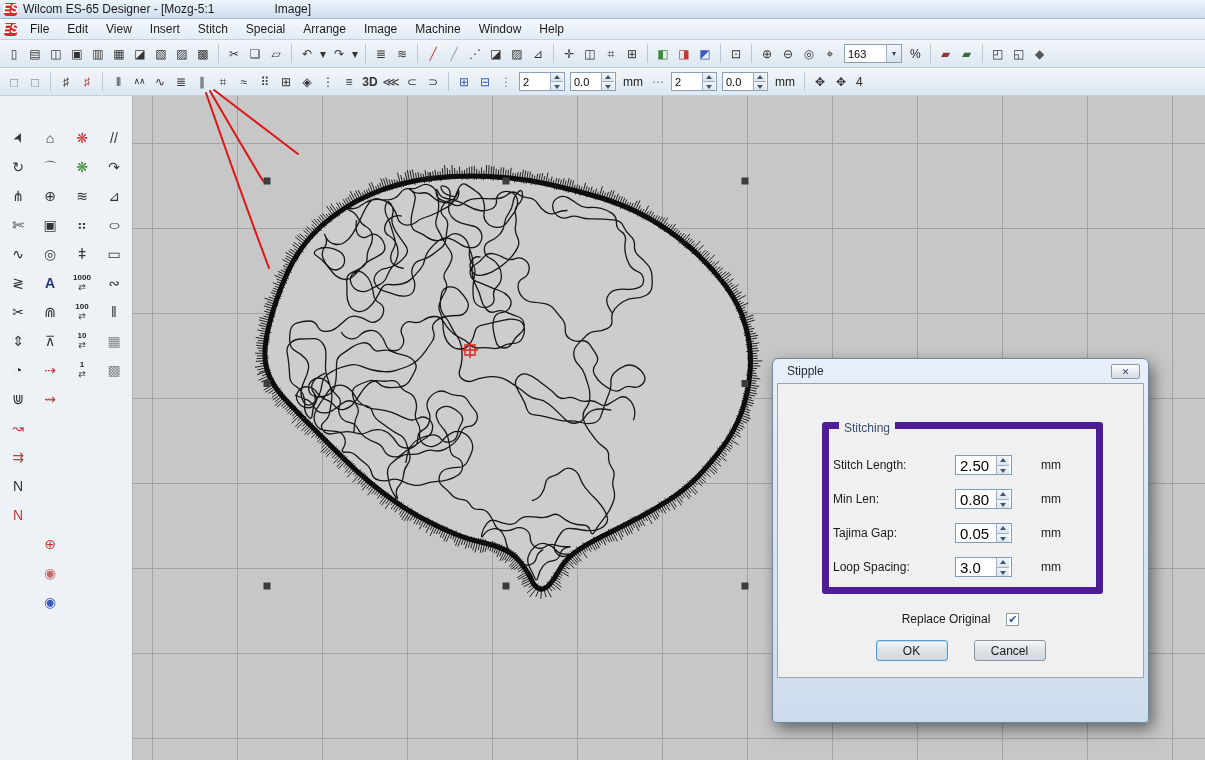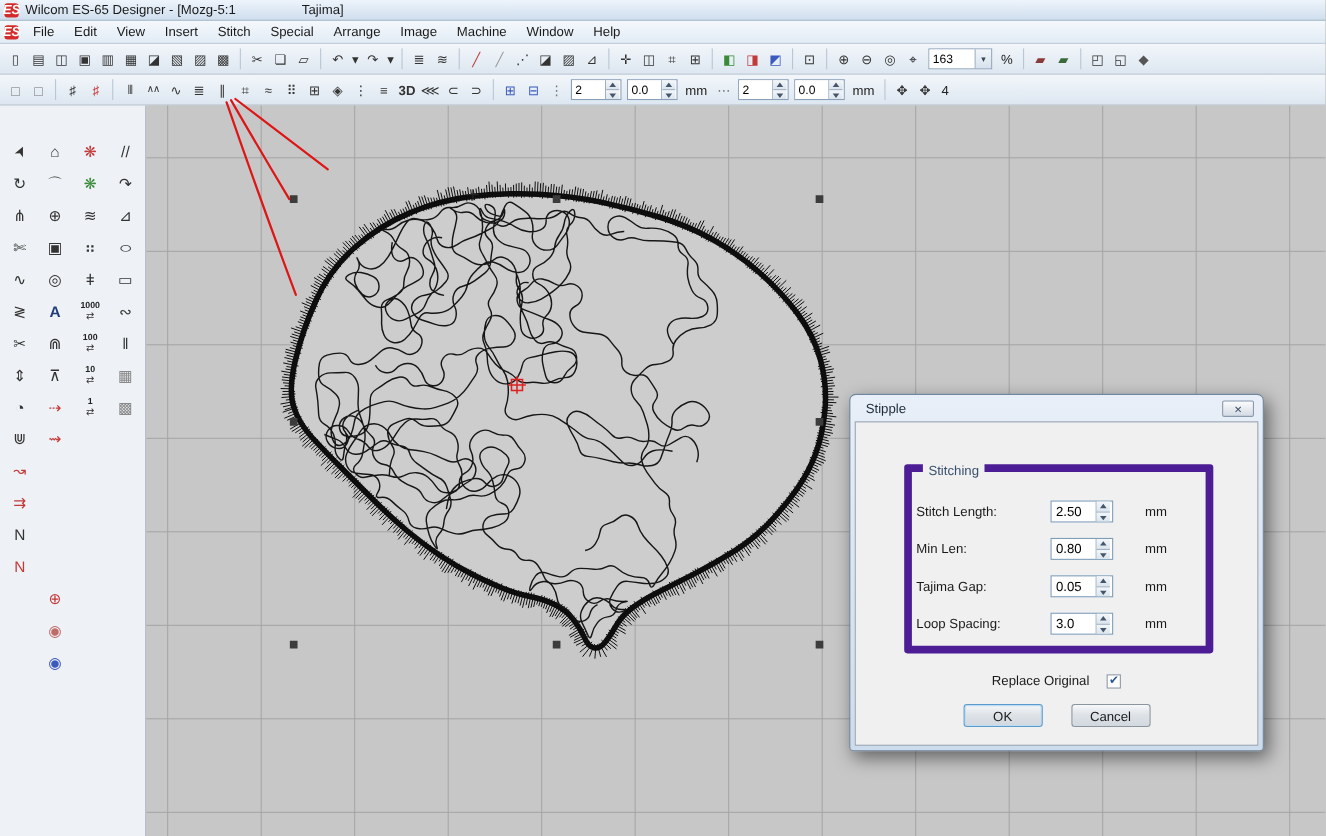--- a/index.html
+++ b/index.html
@@ -46,47 +46,47 @@
 .num-tool .arr{font-size:9px;line-height:10px;color:#333;}
 
 
 #canvas{position:absolute;left:133px;top:96px;right:0;bottom:0;background:#c7c7c7;
   background-image:linear-gradient(#a3a3a3 1px,transparent 1px),linear-gradient(90deg,#a3a3a3 1px,transparent 1px);
   background-size:85px 85px,85px 85px;background-position:0 47px,19px 0;overflow:hidden;}
 #design-svg{position:absolute;left:0;top:0;}
 #annotation-svg{position:absolute;left:0;top:0;width:1205px;height:760px;pointer-events:none;z-index:40;}
 
 
-#dialog{position:absolute;left:772px;top:358px;width:377px;height:325px;z-index:100;
+#dialog{position:absolute;left:772px;top:358px;width:377px;height:365px;z-index:100;
   background:linear-gradient(#e8eff8,#cddcec);border:1px solid #70889f;border-radius:6px 6px 4px 4px;
   box-shadow:4px 6px 16px rgba(0,0,0,.5);padding:0 4px 12px;}
 #dlg-titlebar{height:24px;display:flex;align-items:center;padding-left:10px;position:relative;}
 #dlg-title{color:#1c2a3a;}
 #dlg-close{position:absolute;right:4px;top:5px;width:29px;height:15px;background:linear-gradient(#fbfcfd,#d4dbe4);border:1px solid #8a99ab;border-radius:2px;color:#3a4a5e;font-size:9px;display:flex;align-items:center;justify-content:center;}
 #dlg-body{background:#f0f0f0;border:1px solid #98a5b4;height:295px;position:relative;}
 .group-box{position:relative;margin:38px 40px 0 44px;border:7px solid #4c1d95;border-radius:3px;height:172px;padding:26px 0 0 4px;}
 .group-label{position:absolute;top:-8px;left:10px;background:#f0f0f0;padding:0 5px;color:#39506e;}
 .dlg-row{display:grid;grid-template-columns:122px 60px 50px;align-items:center;margin-bottom:14px;}
 .dlg-label{padding-right:8px;}
 .dlg-spin{display:flex;width:57px;height:20px;border:1px solid #7f9db9;background:#fff;}
-.dlg-input{width:40px;min-width:0;border:none;font-family:"Liberation Sans",sans-serif;font-size:12px;padding:0 4px;outline:none;background:transparent;}
+.dlg-input{width:40px;min-width:0;border:none;font-family:"Liberation Sans",sans-serif;font-size:15px;padding:0 4px;outline:none;background:transparent;}
 .dlg-unit{margin-left:26px;}
 .replace-row{display:flex;align-items:center;justify-content:center;margin-top:18px;gap:16px;}
 .checkbox{width:13px;height:13px;border:1px solid #8e98a4;background:#fff;display:flex;align-items:center;justify-content:center;font-size:11px;line-height:11px;color:#2b579a;}
 .btn-row{display:flex;justify-content:center;gap:26px;margin-top:14px;}
 .dlg-btn{width:72px;height:21px;background:linear-gradient(#f6f7f8,#dfe3e8 45%,#d2d8df);border:1px solid #8a959f;border-radius:3px;font-family:"Liberation Sans",sans-serif;font-size:12px;display:flex;align-items:center;justify-content:center;}
 .dlg-btn.default{border-color:#5c9ccc;box-shadow:0 0 0 1px #bcdcf4 inset;}
 </style>
 </head>
 <body>
 
 <div id="titlebar">
   <div class="es-logo">ES</div>
   <span>Wilcom ES-65 Designer - [Mozg-5:1</span>
-  <span id="title-right">Tajima]</span>
+  <span id="title-right">Image]</span>
 </div>
 
 <div id="menubar">
   <div class="es-logo" style="margin-right:4px;">ES</div>
   <span id="menu-items"><span class="menu-item">File</span><span class="menu-item">Edit</span><span class="menu-item">View</span><span class="menu-item">Insert</span><span class="menu-item">Stitch</span><span class="menu-item">Special</span><span class="menu-item">Arrange</span><span class="menu-item">Image</span><span class="menu-item">Machine</span><span class="menu-item">Window</span><span class="menu-item">Help</span></span>
 </div>
 
 <div id="tb1" class="toolbar">
     <div class="icon-btn">
       <span class="glyph">▯</span>

